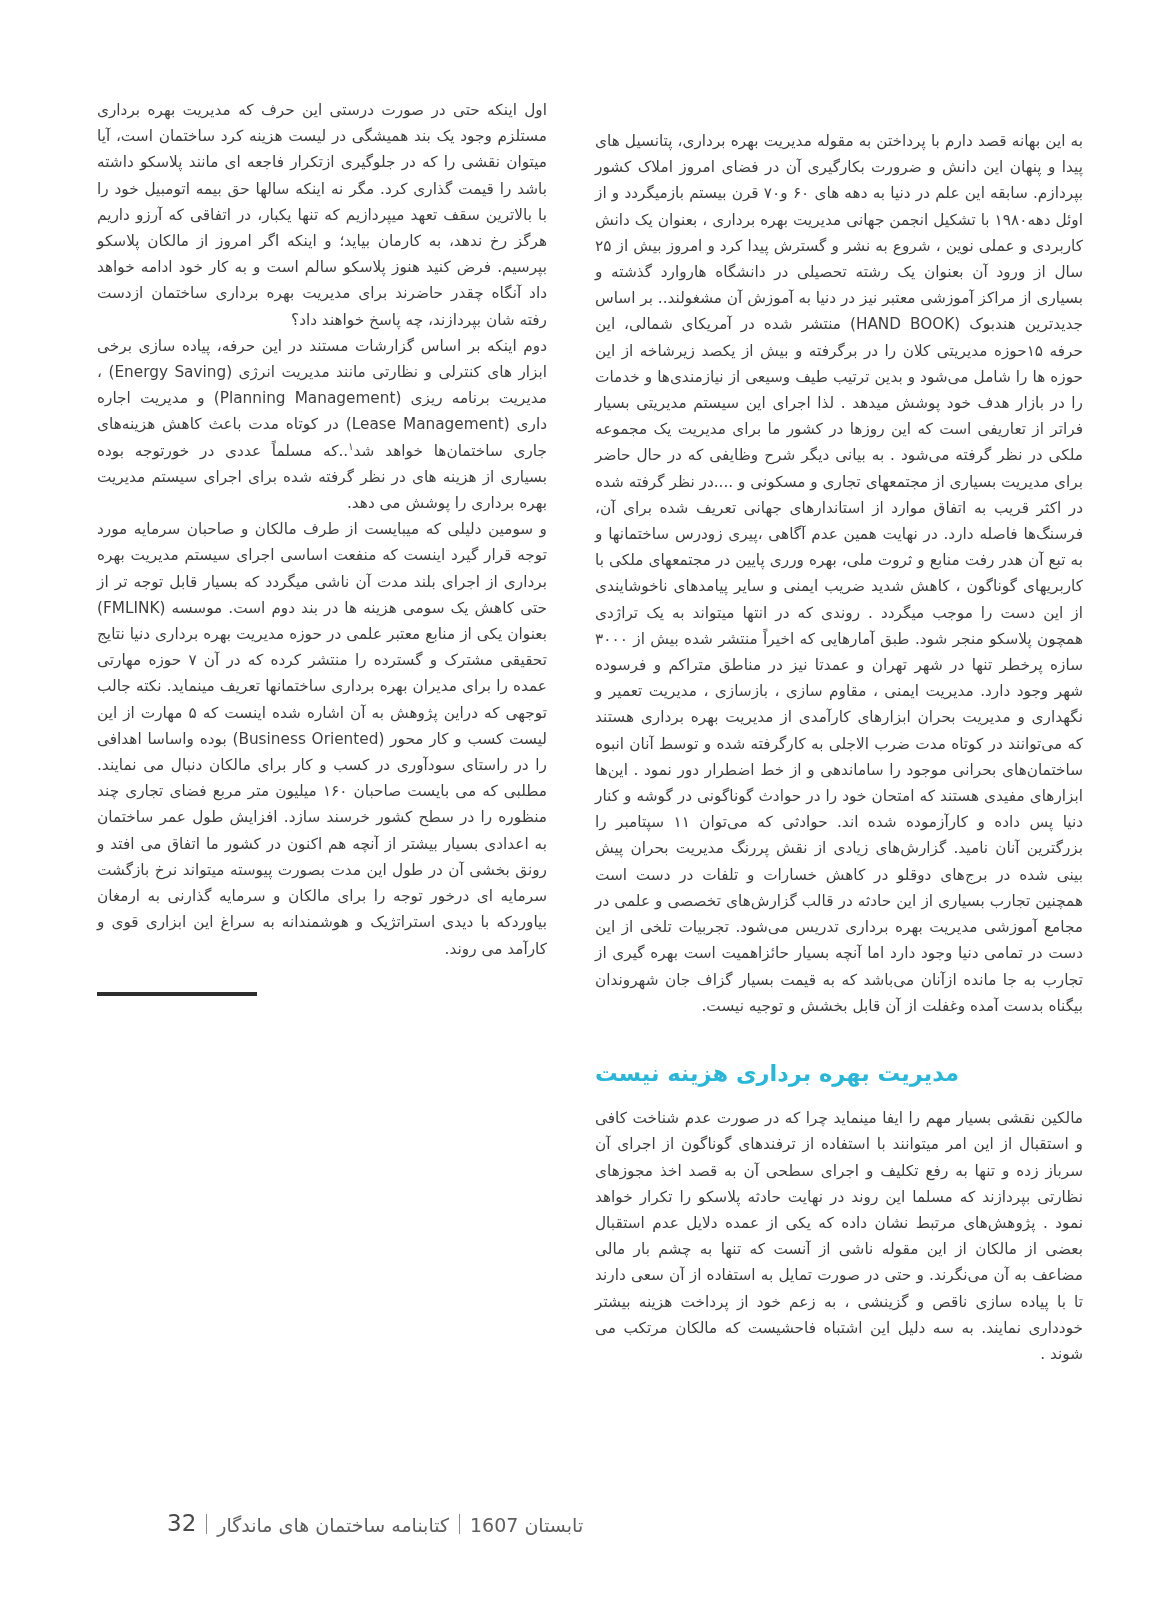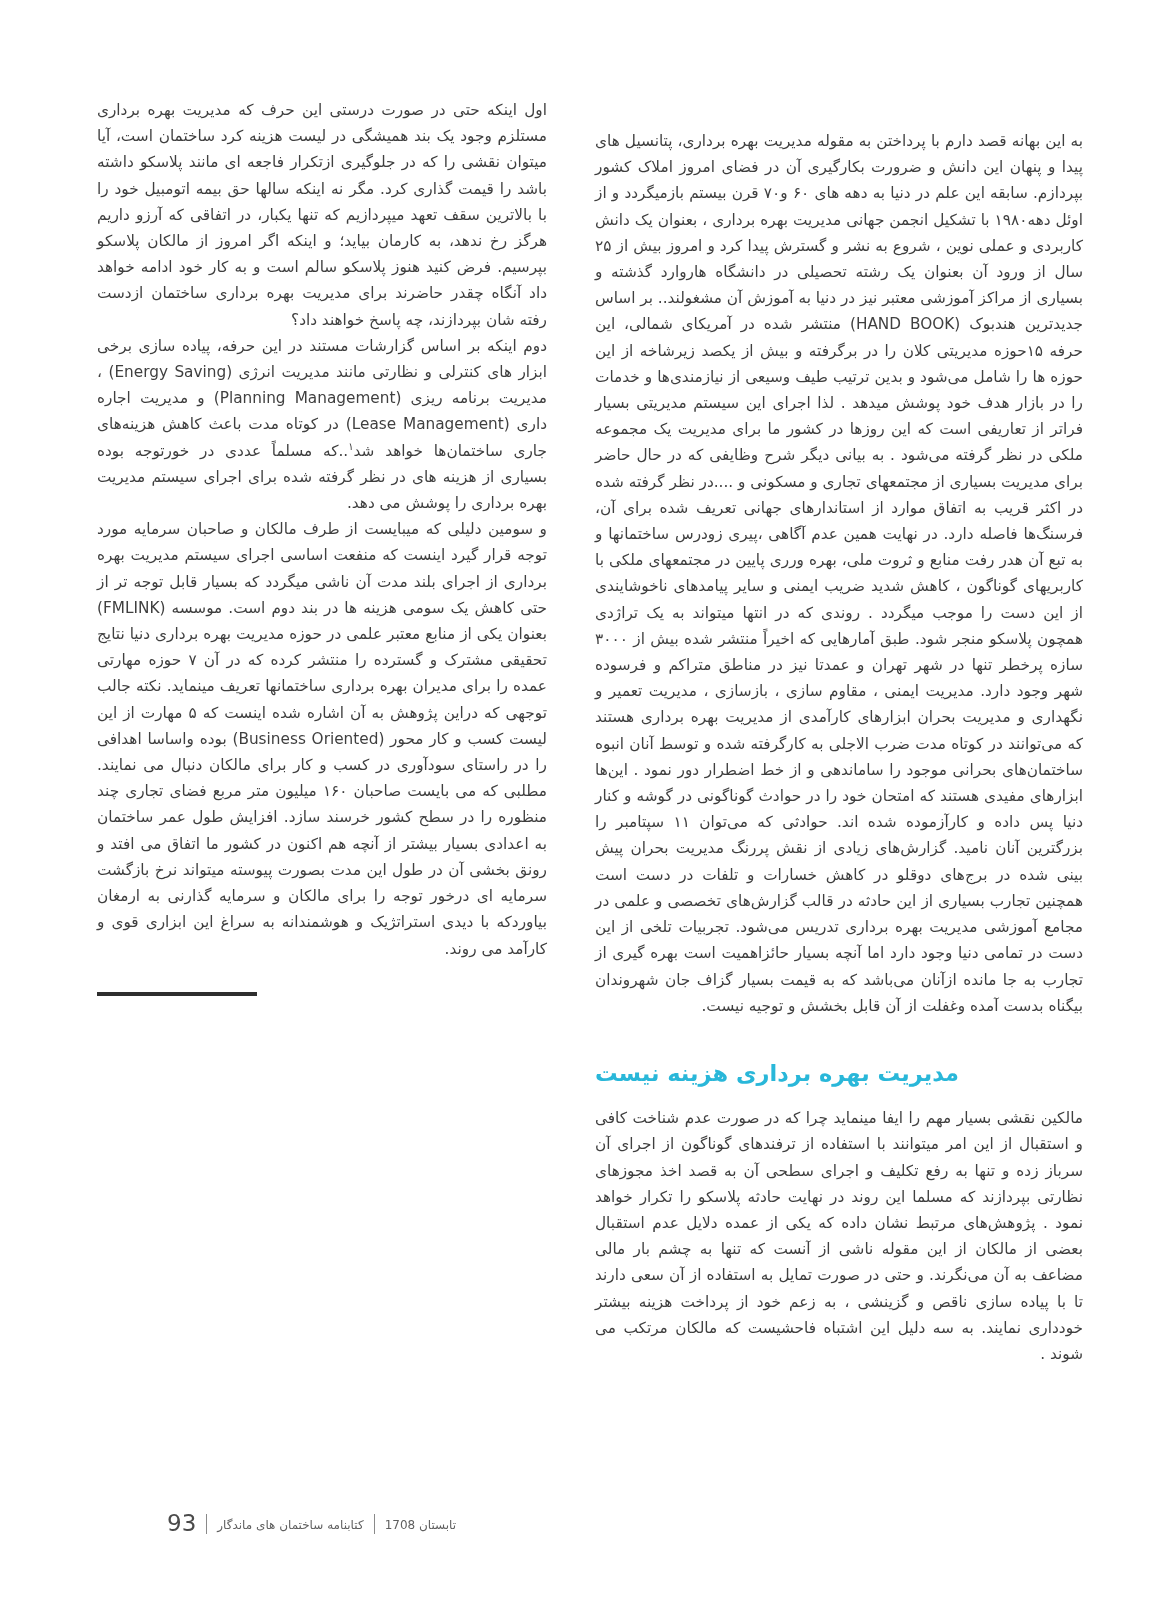--- a/index.html
+++ b/index.html
@@ -76,21 +76,21 @@
     position: absolute;
     top: 1512px;
     left: 167px;
     display: flex;
     align-items: center;
     gap: 10px;
     direction: rtl;
     color: #5f5f5f;
   }
   .footer-season, .footer-title {
-    font-size: 12px;
+    font-size: 19px;
     line-height: 1;
     padding-top: 3px;
   }
   .footer-bar {
     width: 1px;
     height: 20px;
     background: #8a8a8a;
   }
   .footer-page-number {
     font-size: 23px;
@@ -117,20 +117,20 @@
       <p class="body-text">و سومین  دلیلی که میبایست از طرف مالکان و صاحبان سرمایه مورد توجه قرار گیرد اینست که منفعت اساسی اجرای سیستم مدیریت بهره برداری از اجرای بلند مدت آن ناشی میگردد که بسیار قابل توجه تر از حتی کاهش یک سومی هزینه ها در بند دوم است. موسسه (FMLINK) بعنوان یکی از منابع معتبر علمی در حوزه مدیریت بهره برداری دنیا نتایج تحقیقی مشترک و گسترده را منتشر کرده که در آن ۷ حوزه مهارتی عمده را برای مدیران بهره برداری ساختمانها تعریف مینماید. نکته جالب توجهی که دراین پژوهش به آن اشاره شده اینست که ۵ مهارت از این لیست کسب و کار محور (Business Oriented) بوده واساسا اهدافی را در راستای سودآوری در کسب و کار برای مالکان دنبال می نمایند. مطلبی که می بایست صاحبان ۱۶۰ میلیون متر مربع فضای تجاری چند منظوره را در سطح کشور خرسند سازد. افزایش طول عمر ساختمان به اعدادی بسیار بیشتر از آنچه هم اکنون در کشور ما اتفاق می افتد و رونق بخشی آن در طول این مدت بصورت پیوسته میتواند نرخ بازگشت سرمایه ای درخور توجه را برای مالکان و سرمایه گذارنی به ارمغان بیاوردکه با دیدی استراتژیک و هوشمندانه به سراغ این ابزاری قوی و کارآمد می روند.</p>
 
       <div class="footnote" dir="ltr">
         <div class="footnote-rule"></div>
       </div>
     </div>
 
   </div>
 
   <div class="footer">
-    <span class="footer-season">تابستان 1708</span>
+    <span class="footer-season">تابستان 1607</span>
     <span class="footer-bar"></span>
     <span class="footer-title">کتابنامه ساختمان های ماندگار</span>
     <span class="footer-bar"></span>
-    <span class="footer-page-number">93</span>
+    <span class="footer-page-number">32</span>
   </div>
 
 </div>
 
 </body></html>

